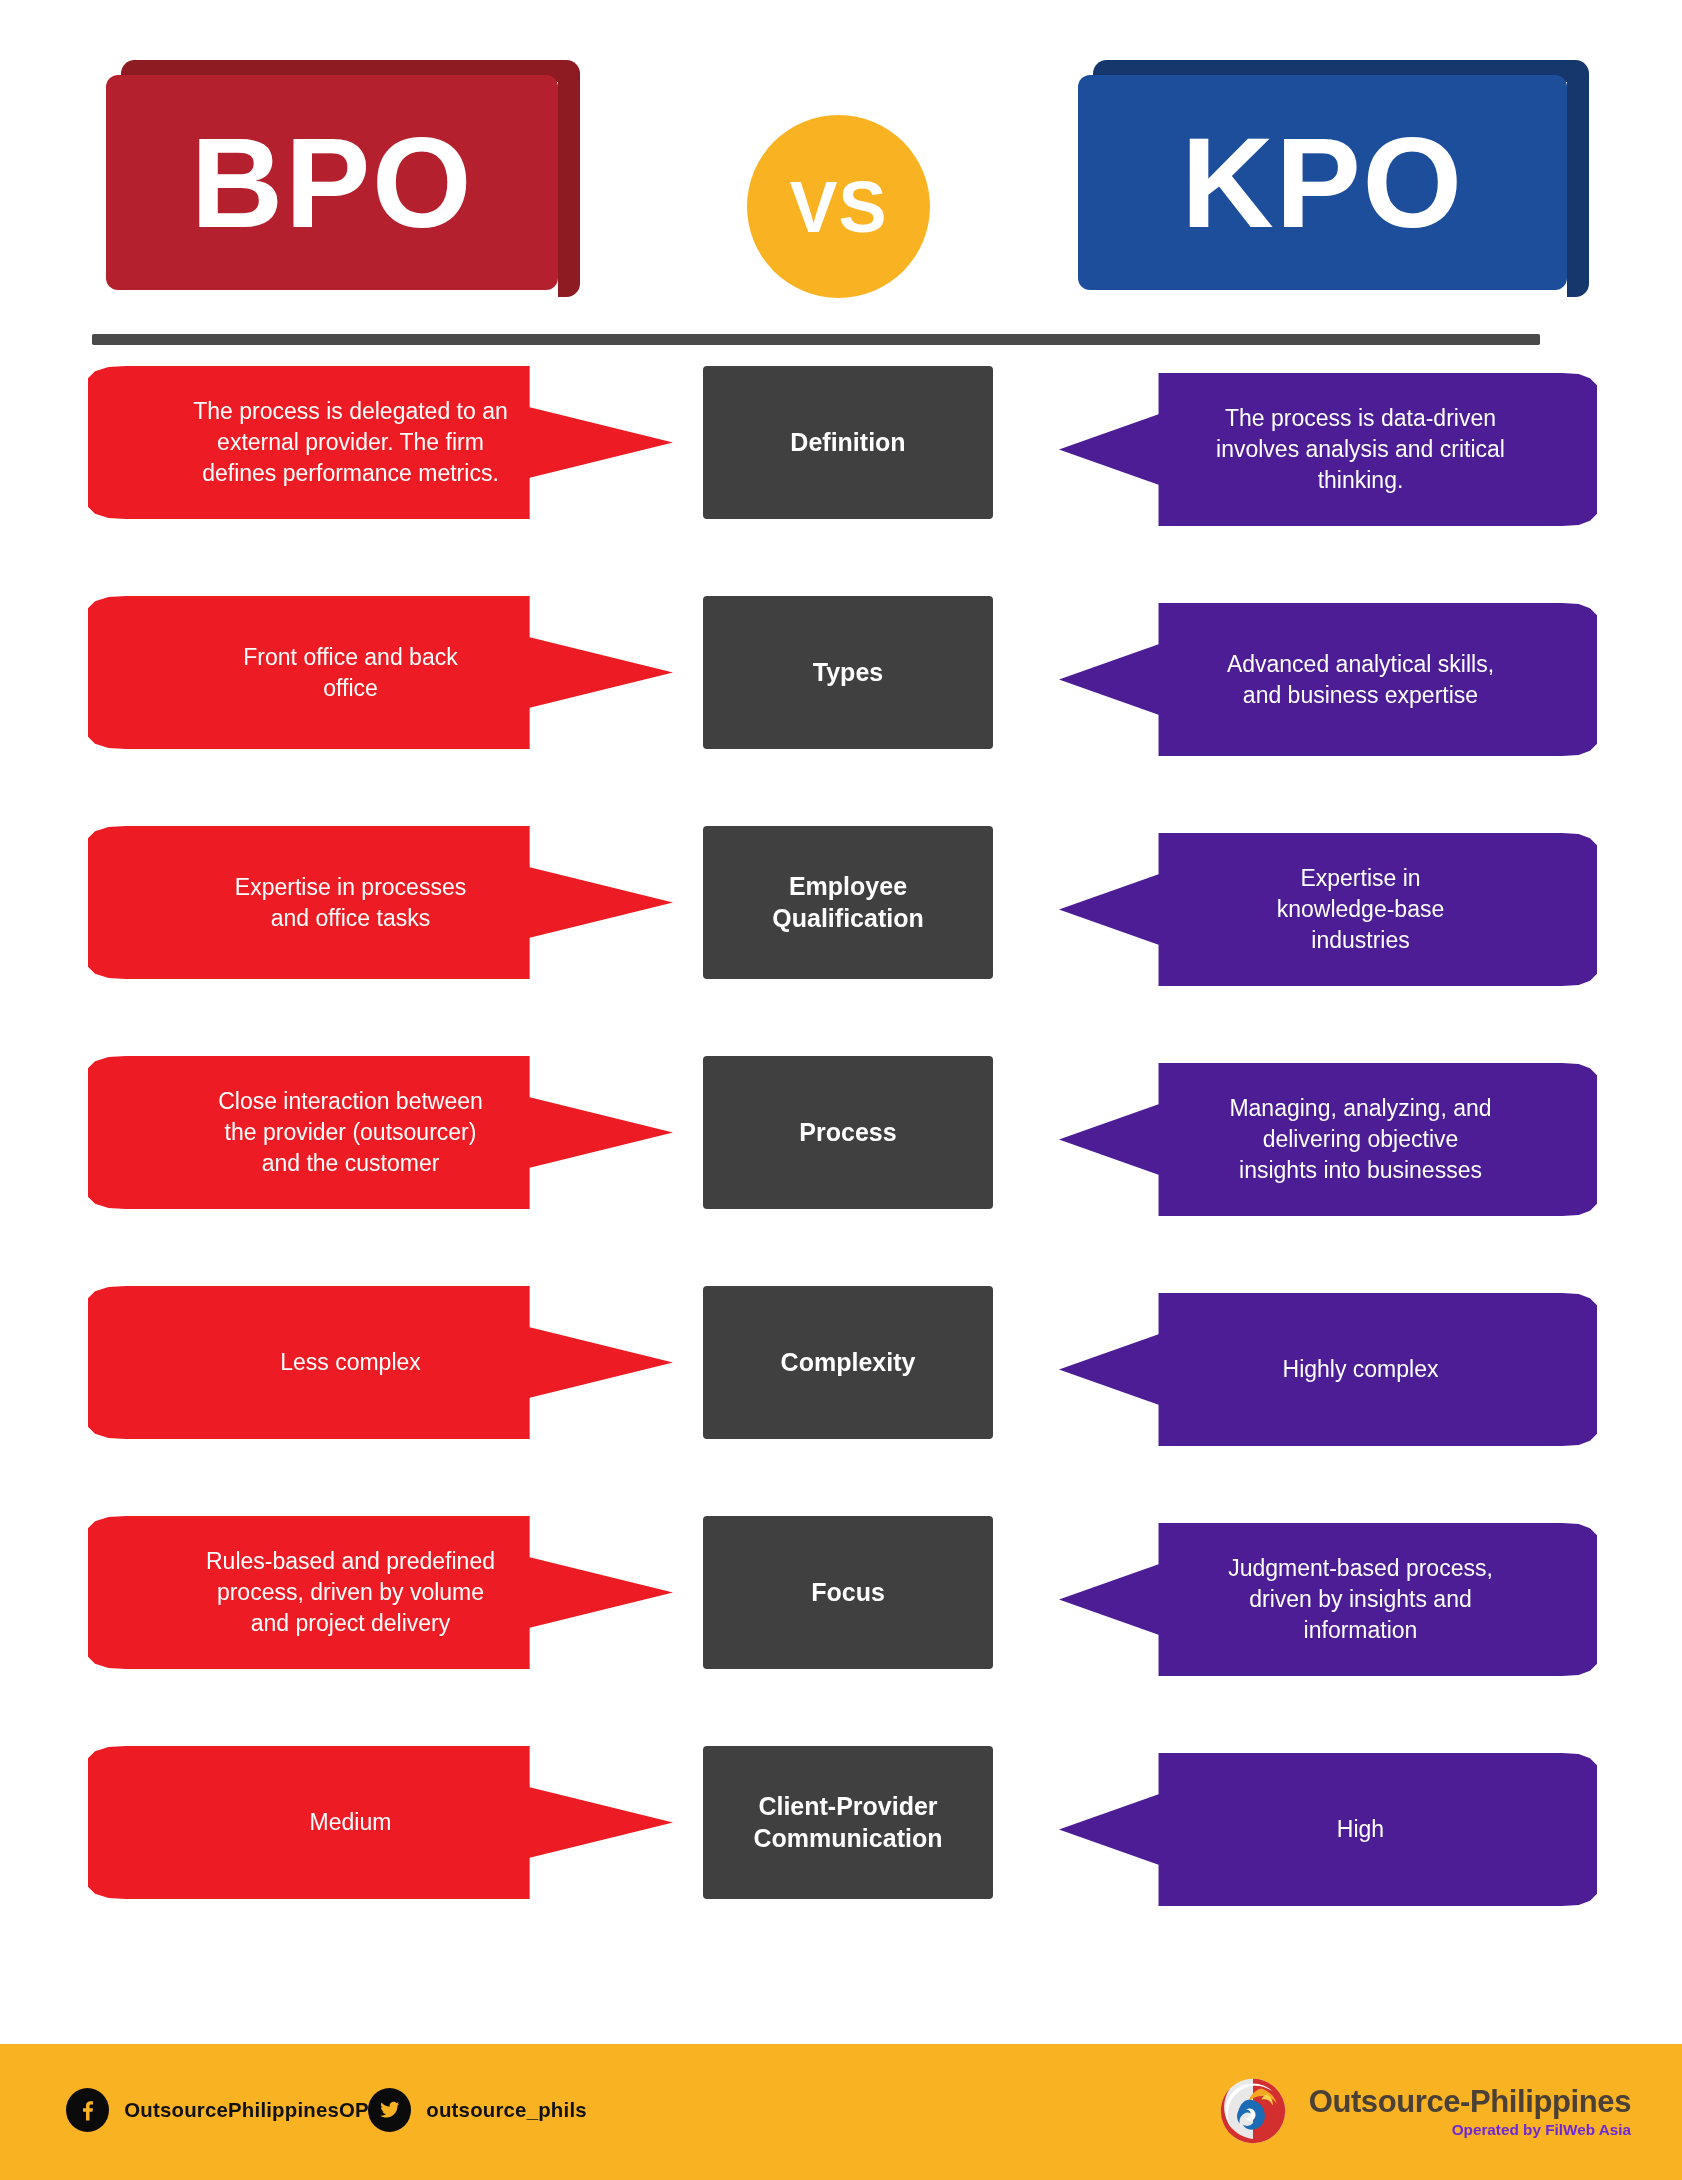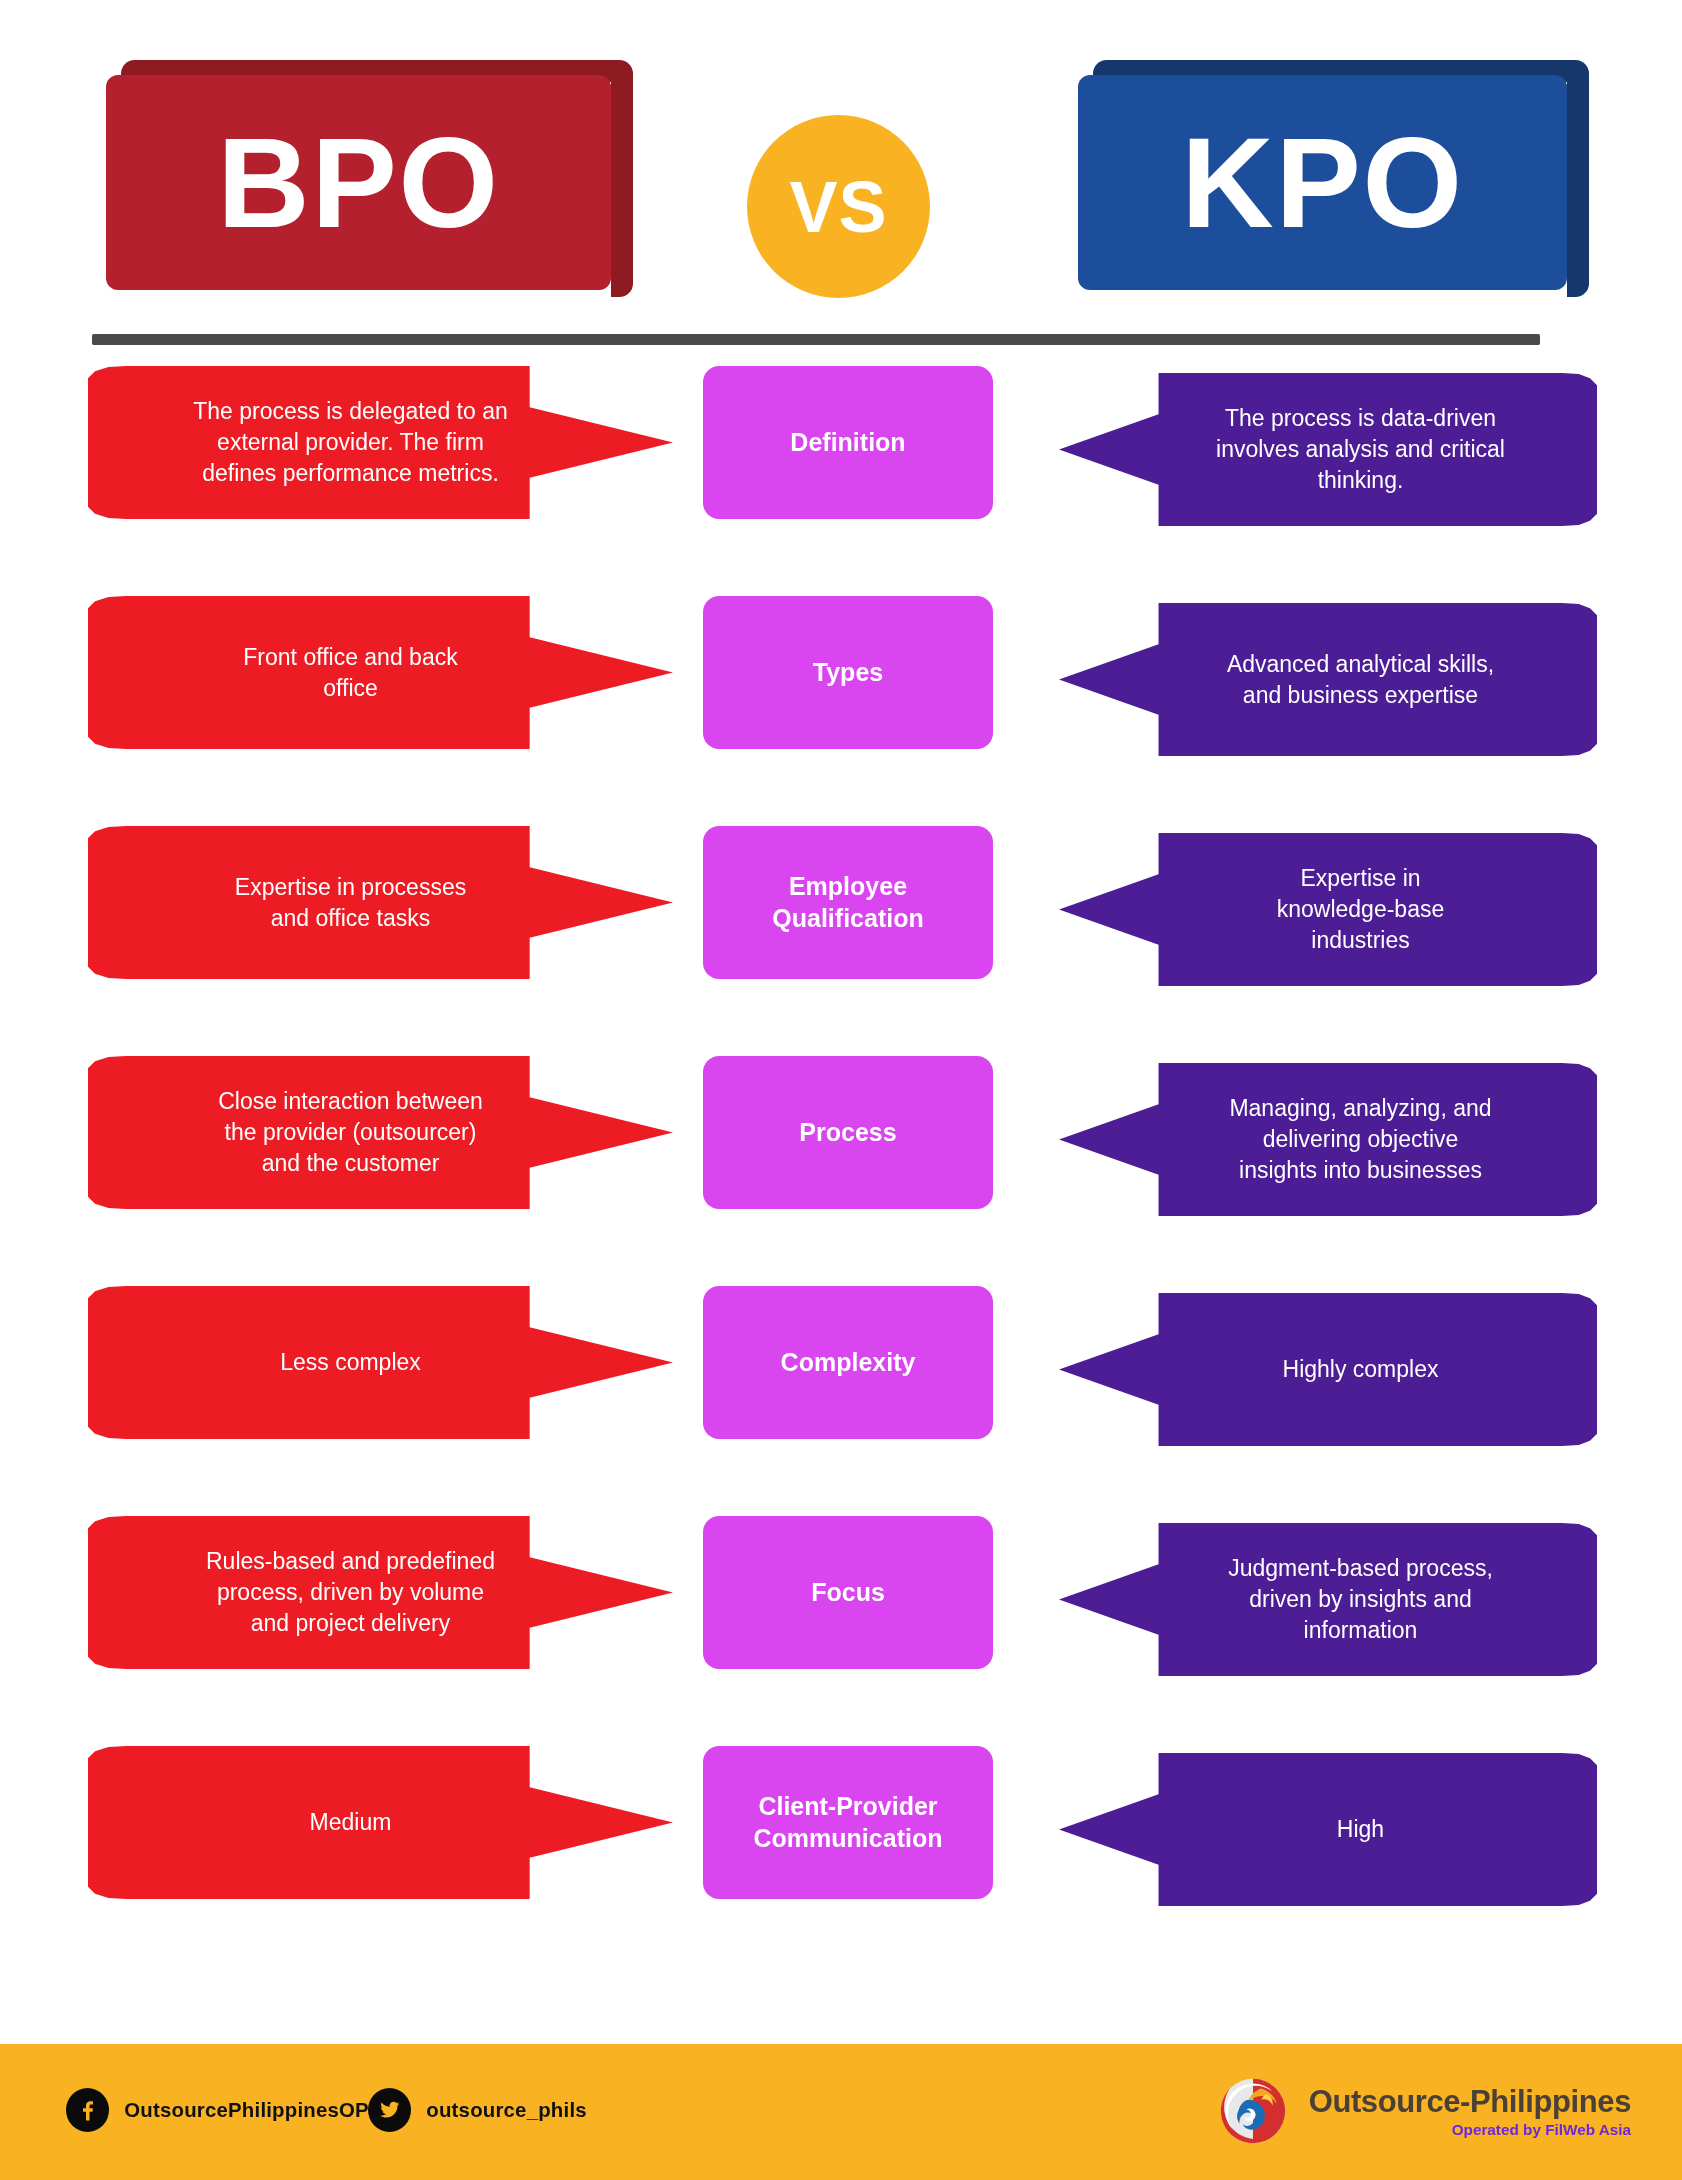--- a/index.html
+++ b/index.html
@@ -57,21 +57,21 @@
     justify-content: center;
   }
   .badge .face span {
     color: #ffffff;
     font-size: 128px;
     font-weight: bold;
     letter-spacing: 1.7px;
     line-height: 1;
   }
 
-  #badge-bpo { left: 106px; width: 527px; }
+  #badge-bpo { left: 106px; width: 474px; }
   #badge-bpo .bevel-top   { background: #8E1A22; }
   #badge-bpo .bevel-right { background: #8E1A22; }
   #badge-bpo .face        { background: #B5202E; }
 
   #badge-kpo { left: 1078px; width: 511px; }
   #badge-kpo .bevel-top   { background: #16376B; }
   #badge-kpo .bevel-right { background: #16376B; }
   #badge-kpo .face        { background: #1C4E9C; }
 
   #vs-circle {
@@ -150,22 +150,22 @@
         6.5% 100%, 3.5% 99.3%, 1.2% 96.6%, 0% 92%);
   }
 
   
   .box-center {
     position: absolute;
     left: 703px;
     top: 0;
     width: 290px;
     height: 153px;
-    background: #d946ef;
-    border-radius: 16px;
+    background: #404040;
+    border-radius: 4px;
     display: flex;
     align-items: center;
     justify-content: center;
     box-sizing: border-box;
     padding: 0 13.6px;
   }
   .box-center .label {
     color: #ffffff;
     font-size: 25px;
     font-weight: bold;

